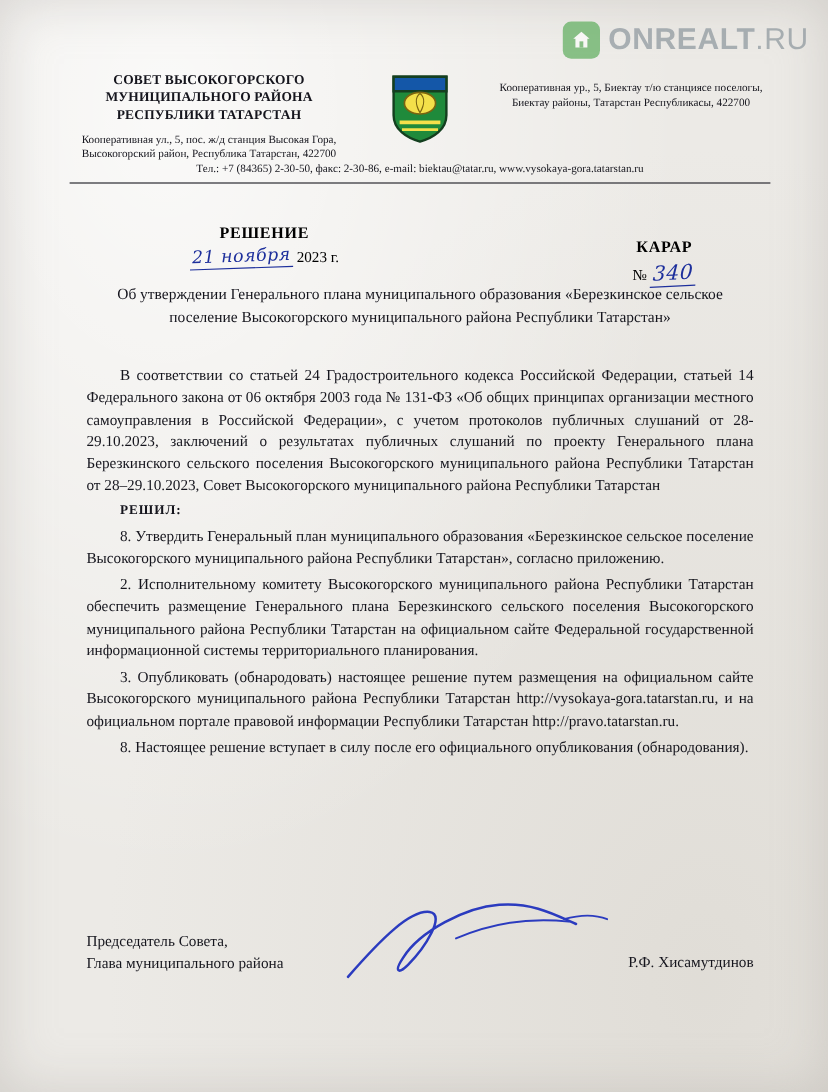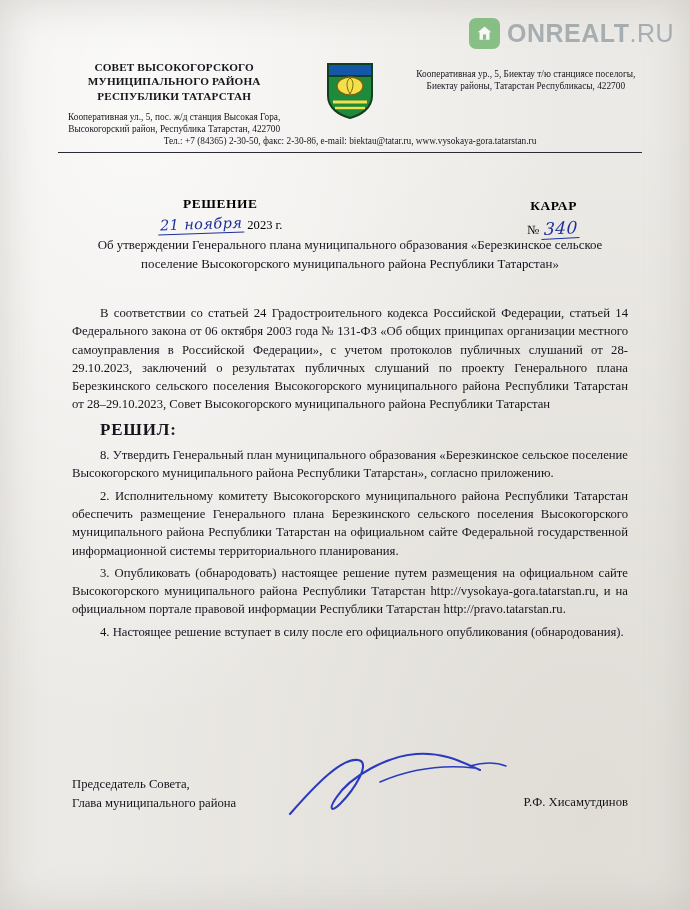--- a/index.html
+++ b/index.html
@@ -114,21 +114,21 @@
   .deci-row {
     position: absolute;
     left: 58px;
     right: 48px;
     top: 186px;
     height: 42px;
   }
   .deci-left {
     position: absolute;
     left: 100px;
-    top: 10px;
+    top: 0;
     text-align: center;
   }
   .deci-right {
     position: absolute;
     right: 62px;
     top: 0;
     text-align: center;
     margin-top: 12px;
   }
   .deci-word {
@@ -187,21 +187,21 @@
   }
   .body-text p {
     margin: 4px 0 0 0;
     text-indent: 28px;
     text-align: justify;
   }
   .resolved {
     margin: 9px 0 7px 0;
     text-align: center;
     font-weight: bold;
-    font-size: 17px;
+    font-size: 11px;
     letter-spacing: 0.8px;
     text-indent: 0;
   }
 
   
   .sign-block {
     position: absolute;
     left: 72px;
     right: 62px;
     bottom: 98px;
@@ -284,21 +284,21 @@
   </div>
 
   <div class="doc-title">Об утверждении Генерального плана муниципального образования «Березкинское сельское поселение Высокогорского муниципального района Республики Татарстан»</div>
 
   <div class="body-text">
     <p>В соответствии со статьей 24 Градостроительного кодекса Российской Федерации, статьей 14 Федерального закона от 06 октября 2003 года № 131-ФЗ «Об общих принципах организации местного самоуправления в Российской Федерации», с учетом протоколов публичных слушаний от 28-29.10.2023, заключений о результатах публичных слушаний по проекту Генерального плана Березкинского сельского поселения Высокогорского муниципального района Республики Татарстан от 28–29.10.2023, Совет Высокогорского муниципального района Республики Татарстан</p>
     <p class="resolved">РЕШИЛ:</p>
     <p>8. Утвердить Генеральный план муниципального образования «Березкинское сельское поселение Высокогорского муниципального района Республики Татарстан», согласно приложению.</p>
     <p>2. Исполнительному комитету Высокогорского муниципального района Республики Татарстан обеспечить размещение Генерального плана Березкинского сельского поселения Высокогорского муниципального района Республики Татарстан на официальном сайте Федеральной государственной информационной системы территориального планирования.</p>
     <p>3. Опубликовать (обнародовать) настоящее решение путем размещения на официальном сайте Высокогорского муниципального района Республики Татарстан http://vysokaya-gora.tatarstan.ru, и на официальном портале правовой информации Республики Татарстан http://pravo.tatarstan.ru.</p>
-    <p>4. Настоящее решение вступает в силу после его официального опубликования (обнародования).</p>
+    <p>8. Настоящее решение вступает в силу после его официального опубликования (обнародования).</p>
   </div>
 
   <div class="sign-block">
     <div class="sign-row">
       <div class="sign-left">
         <div>Председатель Совета,</div>
         <div>Глава муниципального района</div>
       </div>
       <div class="sign-right">Р.Ф. Хисамутдинов</div>
     </div>

